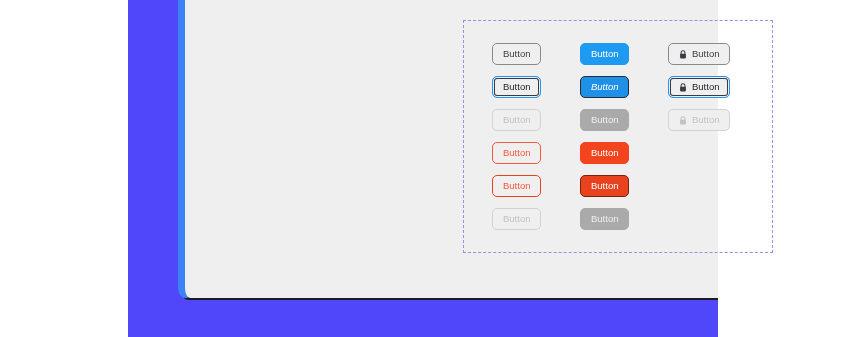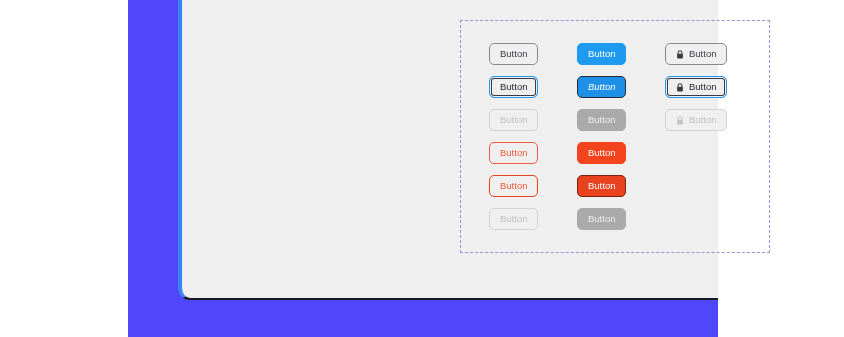--- a/index.html
+++ b/index.html
@@ -31,21 +31,21 @@
   }
 
   
   #card-panel {
     position: absolute;
     left: 178px;
     top: 0px;
     width: 540px;
     height: 300px;
     background: #EFEFEF;
-    border-left: 4px solid #3b82f6;
+    border-left: 7px solid #3b82f6;
     border-bottom: 2px solid #1a1a22;
     border-bottom-left-radius: 12px;
     box-sizing: border-box;
   }
 
   
   #dashed-container {
     position: absolute;
     left: 278px;
     top: 20px;

